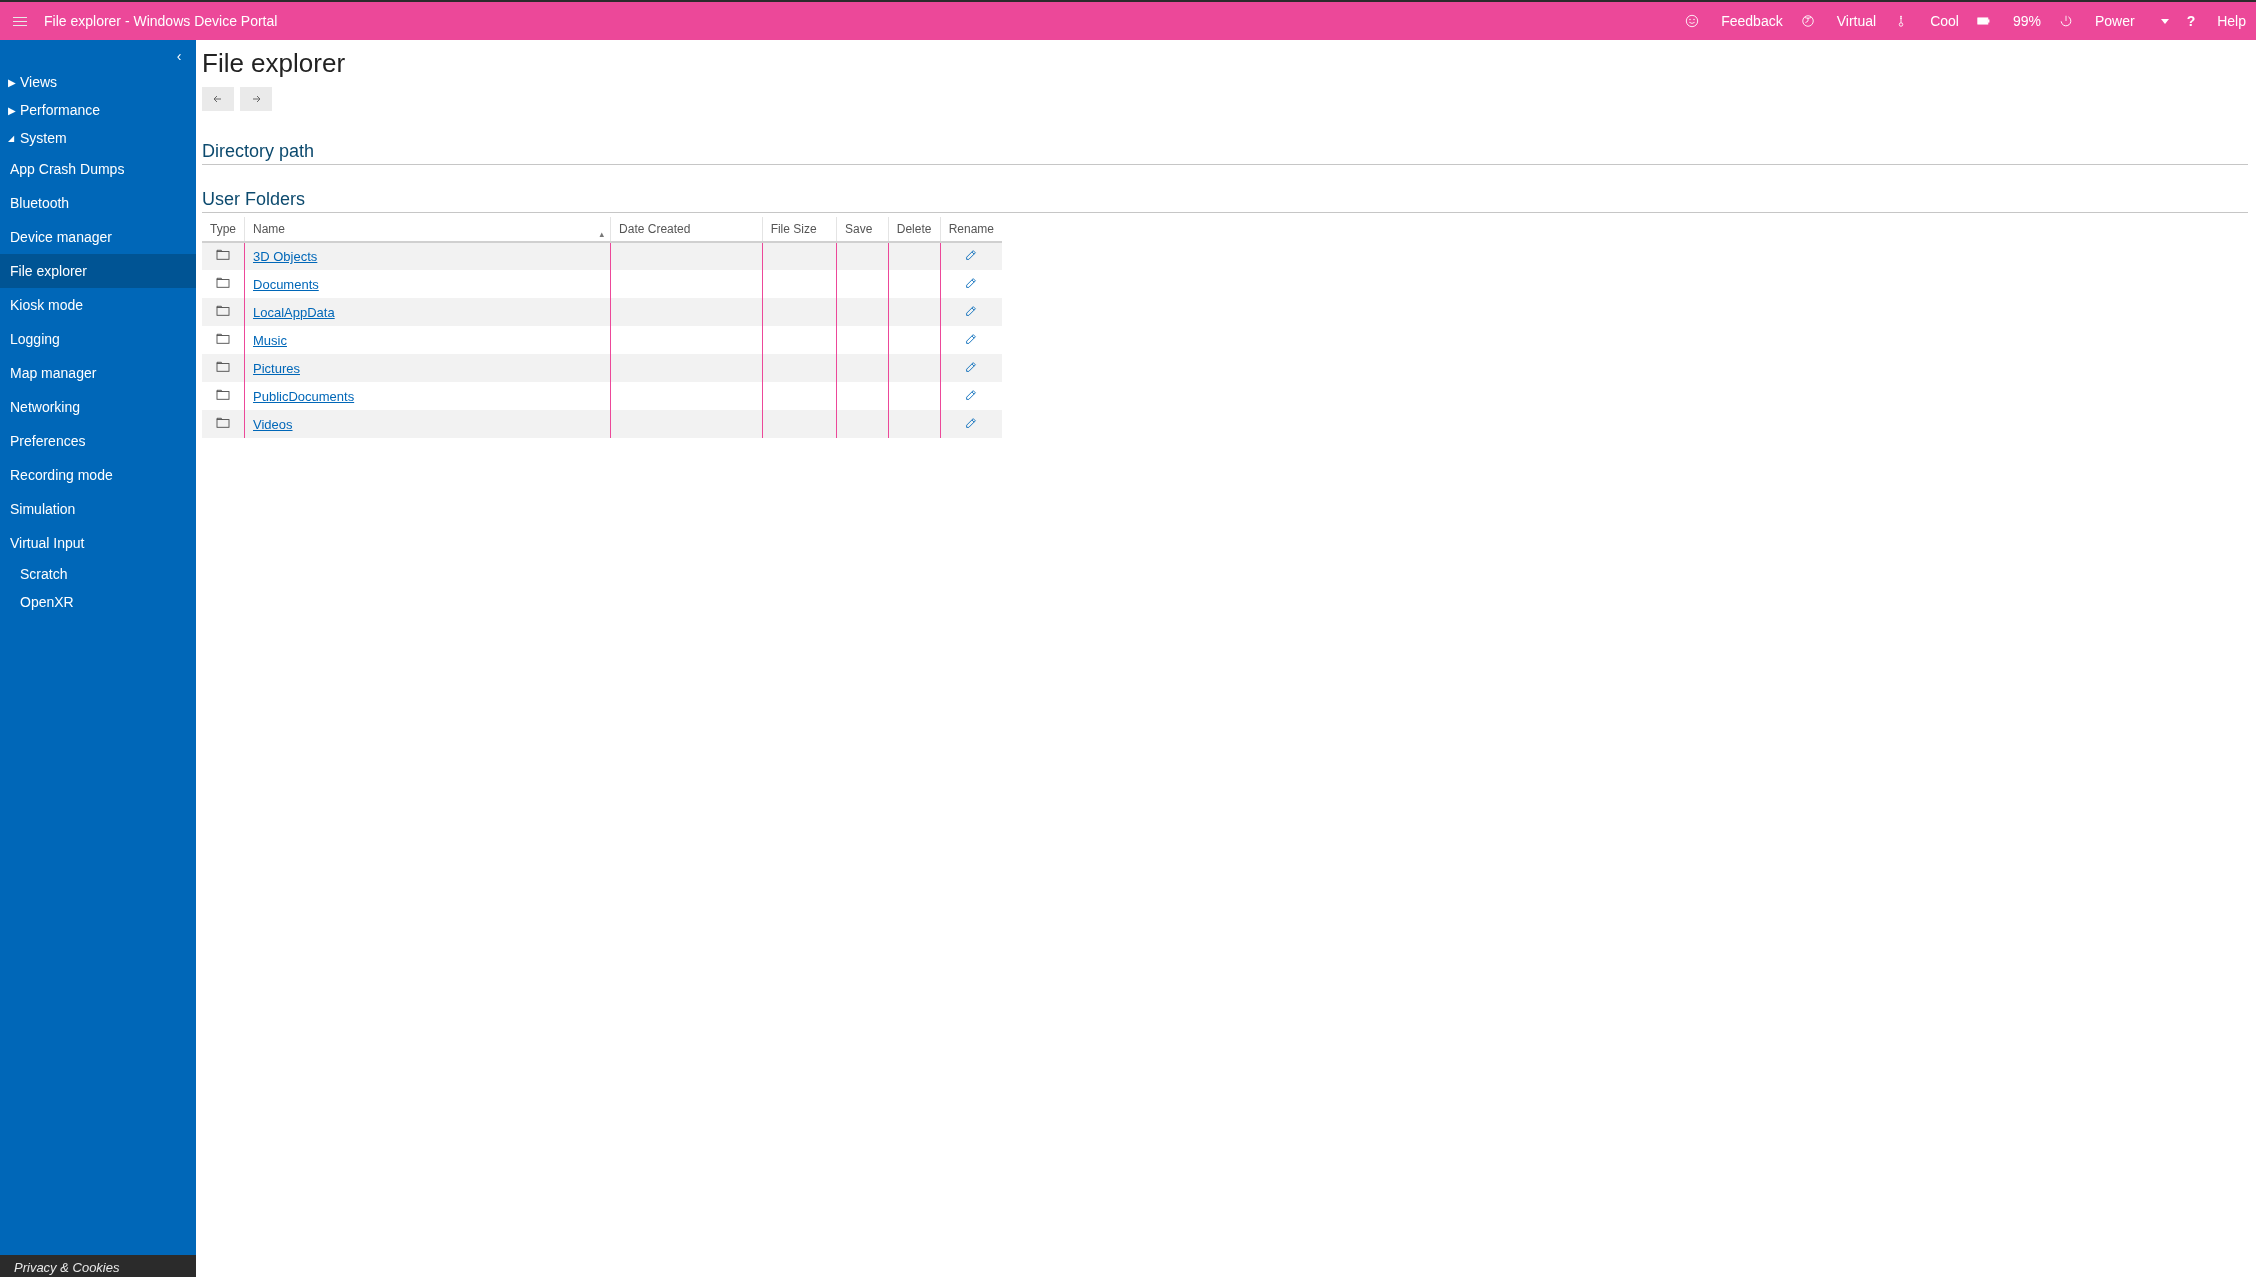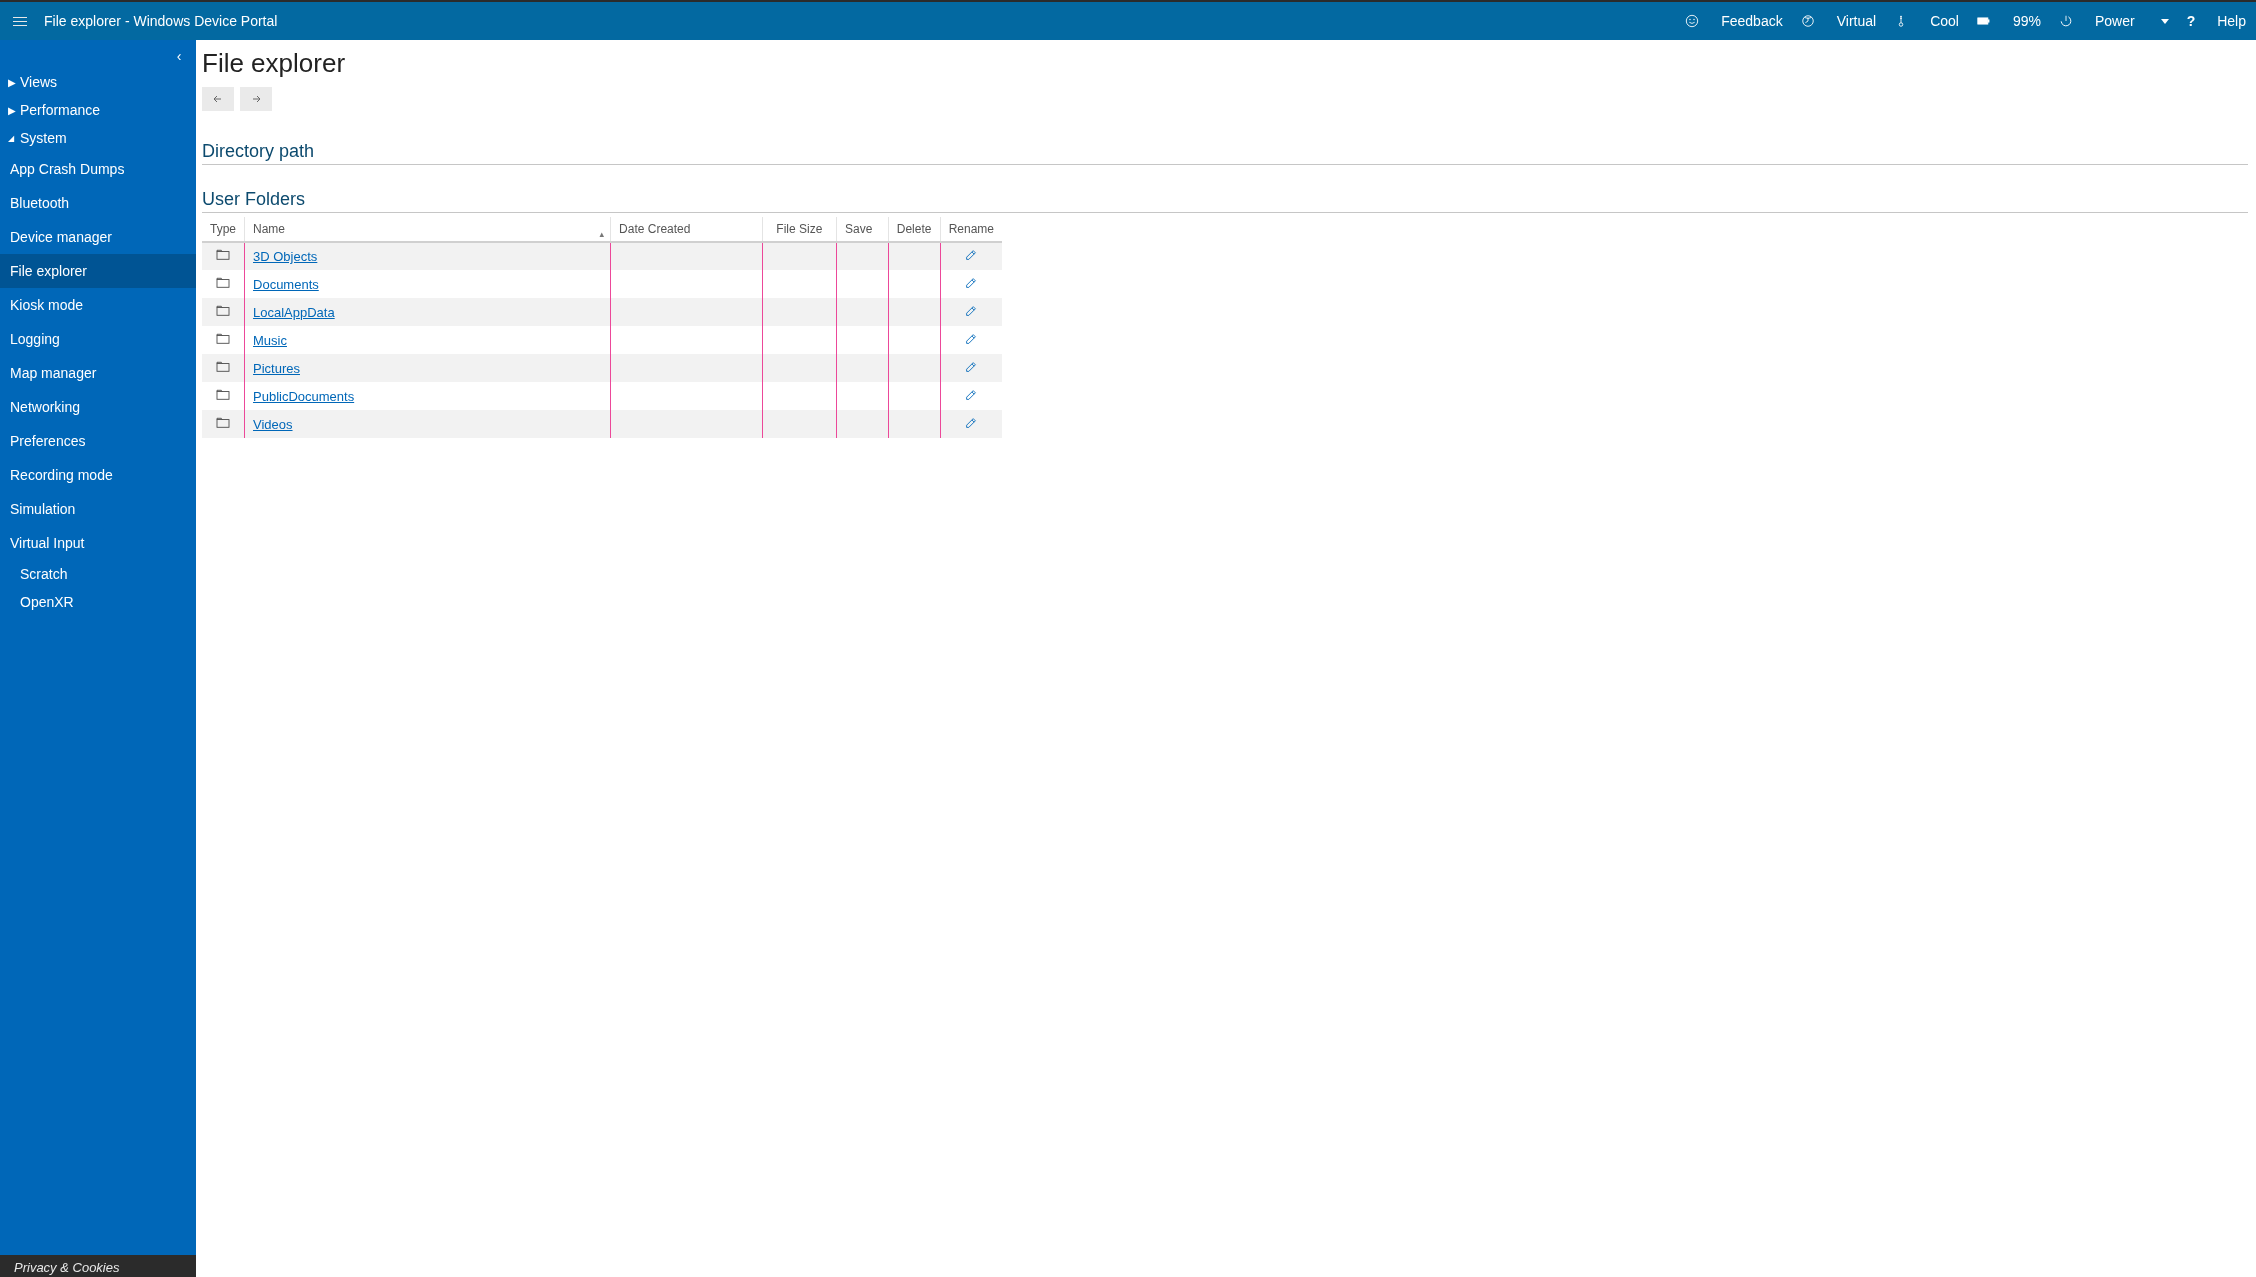--- a/index.html
+++ b/index.html
@@ -9,21 +9,21 @@
     color: #222;
     background: #fff;
     overflow: hidden;
   }
   .thin-bar {
     height: 2px;
     background: #2b2b2b;
   }
   .topbar {
     height: 38px;
-    background: #0369a1;
+    background: #ec4899;
     color: #fff;
     display: flex;
     align-items: center;
     padding: 0 10px;
   }
   .hamburger {
     width: 20px;
     height: 20px;
     display: flex;
     flex-direction: column;
@@ -206,21 +206,21 @@
   tbody td.col-name a {
     color: #0067b8;
     text-decoration: underline;
     cursor: pointer;
   }
   tbody td.col-action { text-align: center; width: 52px; }
   .folder-icon { width: 14px; height: 12px; stroke: #444; fill: none; }
   .pencil-icon { width: 14px; height: 14px; stroke: #0067b8; fill: none; cursor: pointer; }
   .col-name { width: 378px; }
   .col-date { width: 156px; }
-  .col-size { width: 76px; text-align: center; }
+  .col-size { width: 76px; }
   .col-save { width: 40px; }
   .col-delete { width: 46px; text-align: center;}
   .col-rename { width: 52px; text-align: center;}
 </style>
 </head>
 <body>
 
 <div class="thin-bar"></div>
 
 <div class="topbar">

